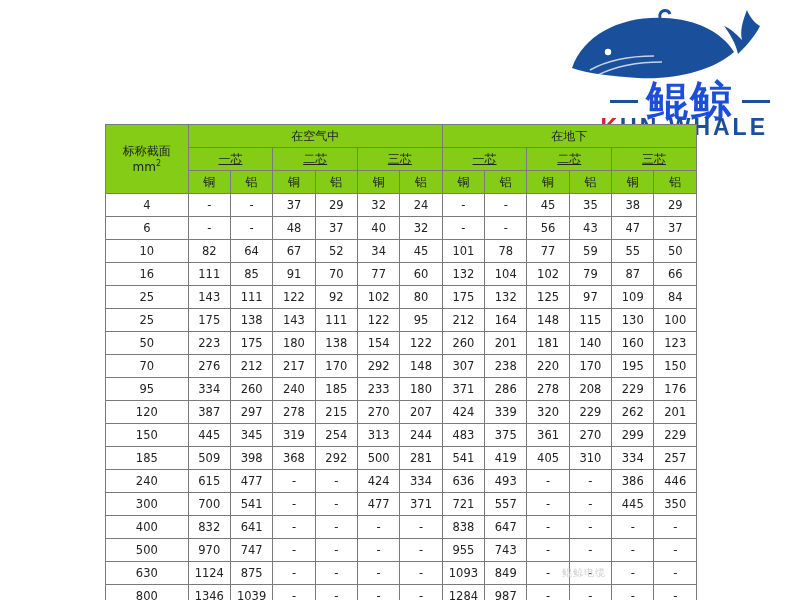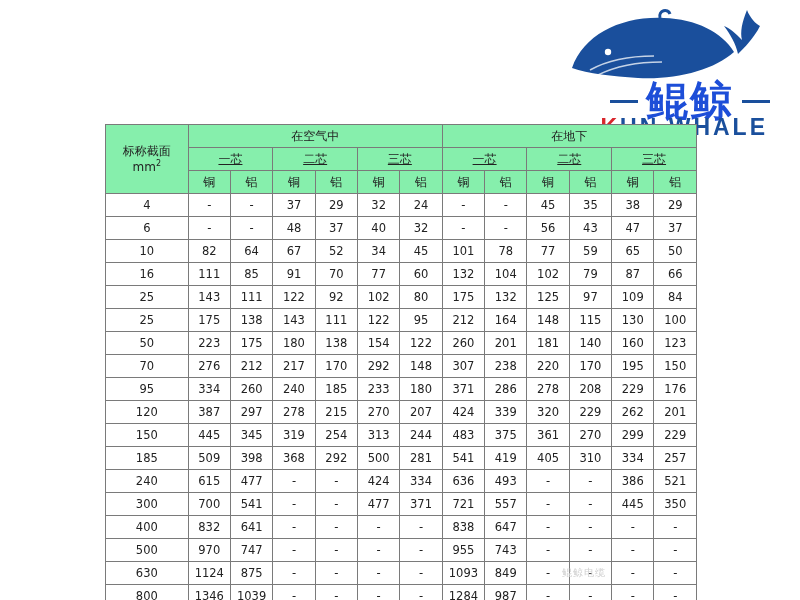--- a/index.html
+++ b/index.html
@@ -81,21 +81,21 @@
   table.spec th, table.spec td {
     border: 1px solid #7a7a7a;
     text-align: center;
     vertical-align: middle;
     padding: 0;
     height: 22px;
     background: #ffffff;
     font-weight: normal;
   }
   table.spec thead th {
-    background: #86efac;
+    background: #84cc16;
     font-size: 12px;
   }
   .hdr-nominal {
     width: 78px;
     line-height: 1.25;
     font-size: 12px;
   }
   .hdr-nominal sup { font-size: 8px; }
   .group-hdr { font-size: 12.5px; }
   .sub-hdr { font-size: 12.5px; text-decoration: underline; }
@@ -227,21 +227,21 @@
           <td class="num">82</td>
           <td class="num">64</td>
           <td class="num">67</td>
           <td class="num">52</td>
           <td class="num">34</td>
           <td class="num">45</td>
           <td class="num">101</td>
           <td class="num">78</td>
           <td class="num">77</td>
           <td class="num">59</td>
-          <td class="num">65</td>
+          <td class="num">55</td>
           <td class="num">50</td>
         </tr>
         <tr>
           <td class="num">16</td>
           <td class="num">111</td>
           <td class="num">85</td>
           <td class="num">91</td>
           <td class="num">70</td>
           <td class="num">77</td>
           <td class="num">60</td>
@@ -378,21 +378,21 @@
           <td class="num">477</td>
           <td class="num">-</td>
           <td class="num">-</td>
           <td class="num">424</td>
           <td class="num">334</td>
           <td class="num">636</td>
           <td class="num">493</td>
           <td class="num">-</td>
           <td class="num">-</td>
           <td class="num">386</td>
-          <td class="num">521</td>
+          <td class="num">446</td>
         </tr>
         <tr>
           <td class="num">300</td>
           <td class="num">700</td>
           <td class="num">541</td>
           <td class="num">-</td>
           <td class="num">-</td>
           <td class="num">477</td>
           <td class="num">371</td>
           <td class="num">721</td>

